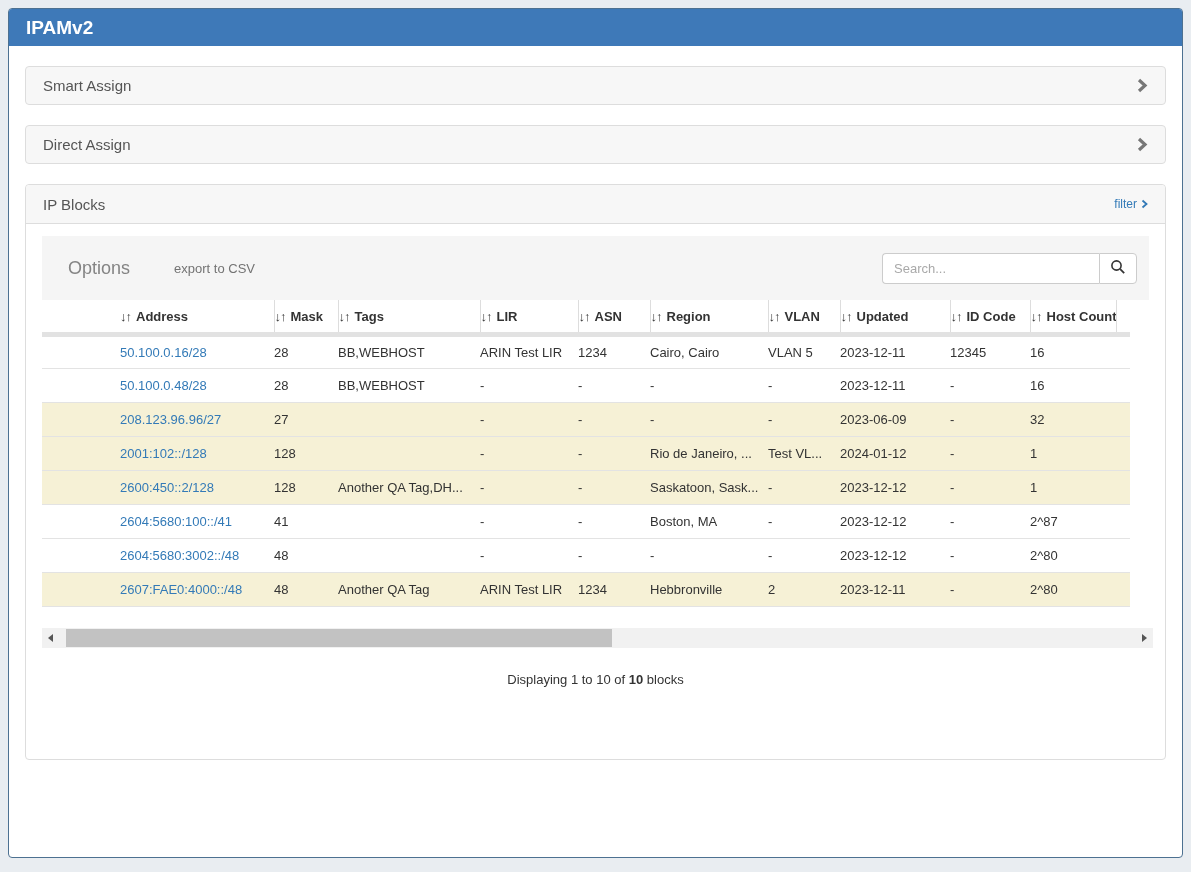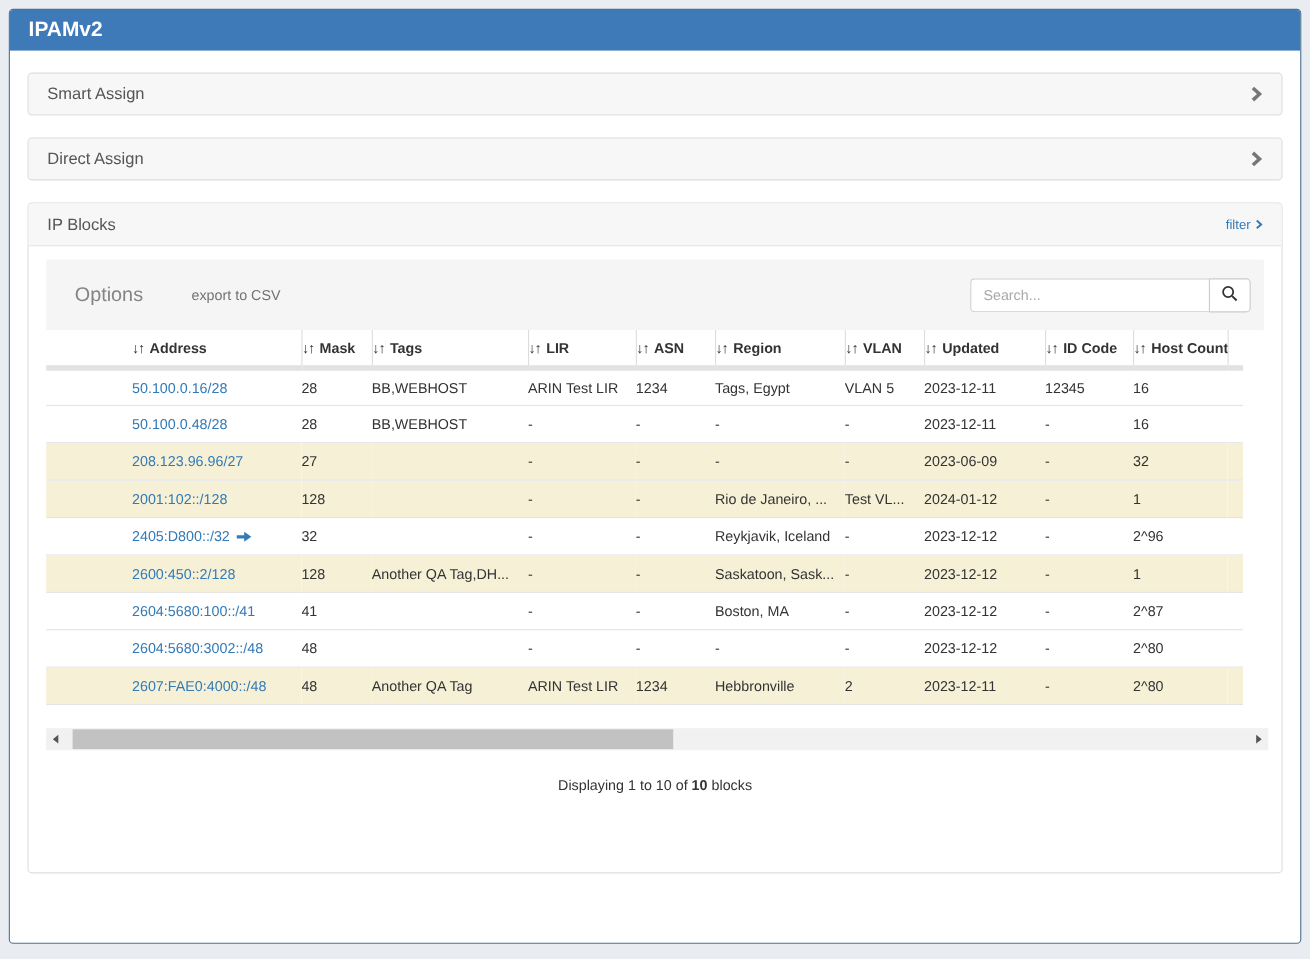--- a/index.html
+++ b/index.html
@@ -238,21 +238,21 @@
           </tr>
         </thead>
         <tbody>
             <tr>
               <td></td>
               <td><a href="#" class="addr">50.100.0.16/28</a></td>
               <td>28</td>
               <td>BB,WEBHOST</td>
               <td>ARIN Test LIR</td>
               <td>1234</td>
-              <td>Tags, Egypt</td>
+              <td>Cairo, Cairo</td>
               <td>VLAN 5</td>
               <td>2023-12-11</td>
               <td>12345</td>
               <td>16</td>
               <td></td>
             </tr>
             <tr>
               <td></td>
               <td><a href="#" class="addr">50.100.0.48/28</a></td>
               <td>28</td>
@@ -285,37 +285,20 @@
               <td><a href="#" class="addr">2001:102::/128</a></td>
               <td>128</td>
               <td></td>
               <td>-</td>
               <td>-</td>
               <td>Rio de Janeiro, ...</td>
               <td>Test VL...</td>
               <td>2024-01-12</td>
               <td>-</td>
               <td>1</td>
-              <td></td>
-            </tr>
-            <tr>
-              <td></td>
-              <td><a href="#" class="addr">2405:D800::/32</a><span class="addr-arrow"><svg width="14" height="10" viewBox="0 0 14 10">
-                    <line x1="0" y1="5" x2="8" y2="5" stroke="#337ab7" stroke-width="3"></line>
-                    <polygon points="7,0.5 13.5,5 7,9.5" fill="#337ab7"></polygon>
-                  </svg></span></td>
-              <td>32</td>
-              <td></td>
-              <td>-</td>
-              <td>-</td>
-              <td>Reykjavik, Iceland</td>
-              <td>-</td>
-              <td>2023-12-12</td>
-              <td>-</td>
-              <td>2^96</td>
               <td></td>
             </tr>
             <tr class="hl">
               <td></td>
               <td><a href="#" class="addr">2600:450::2/128</a></td>
               <td>128</td>
               <td>Another QA Tag,DH...</td>
               <td>-</td>
               <td>-</td>
               <td>Saskatoon, Sask...</td>

